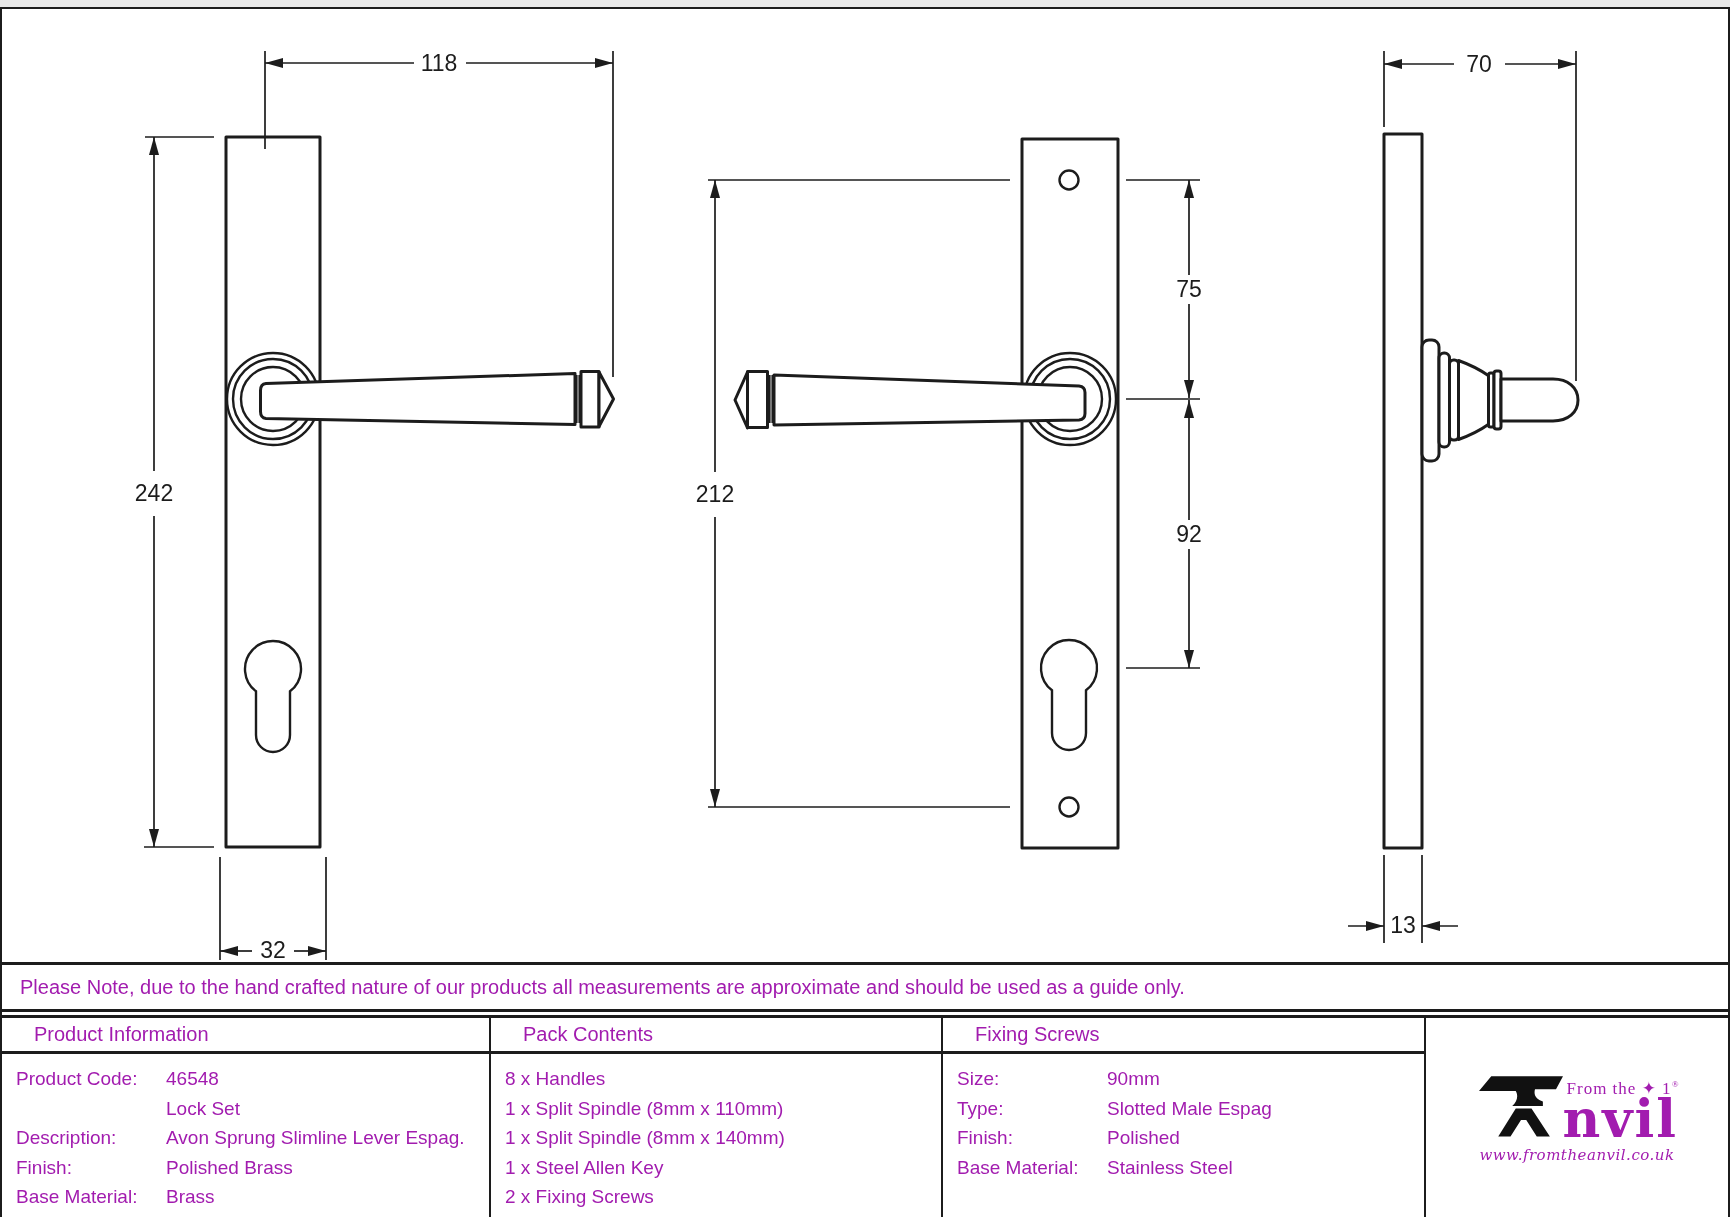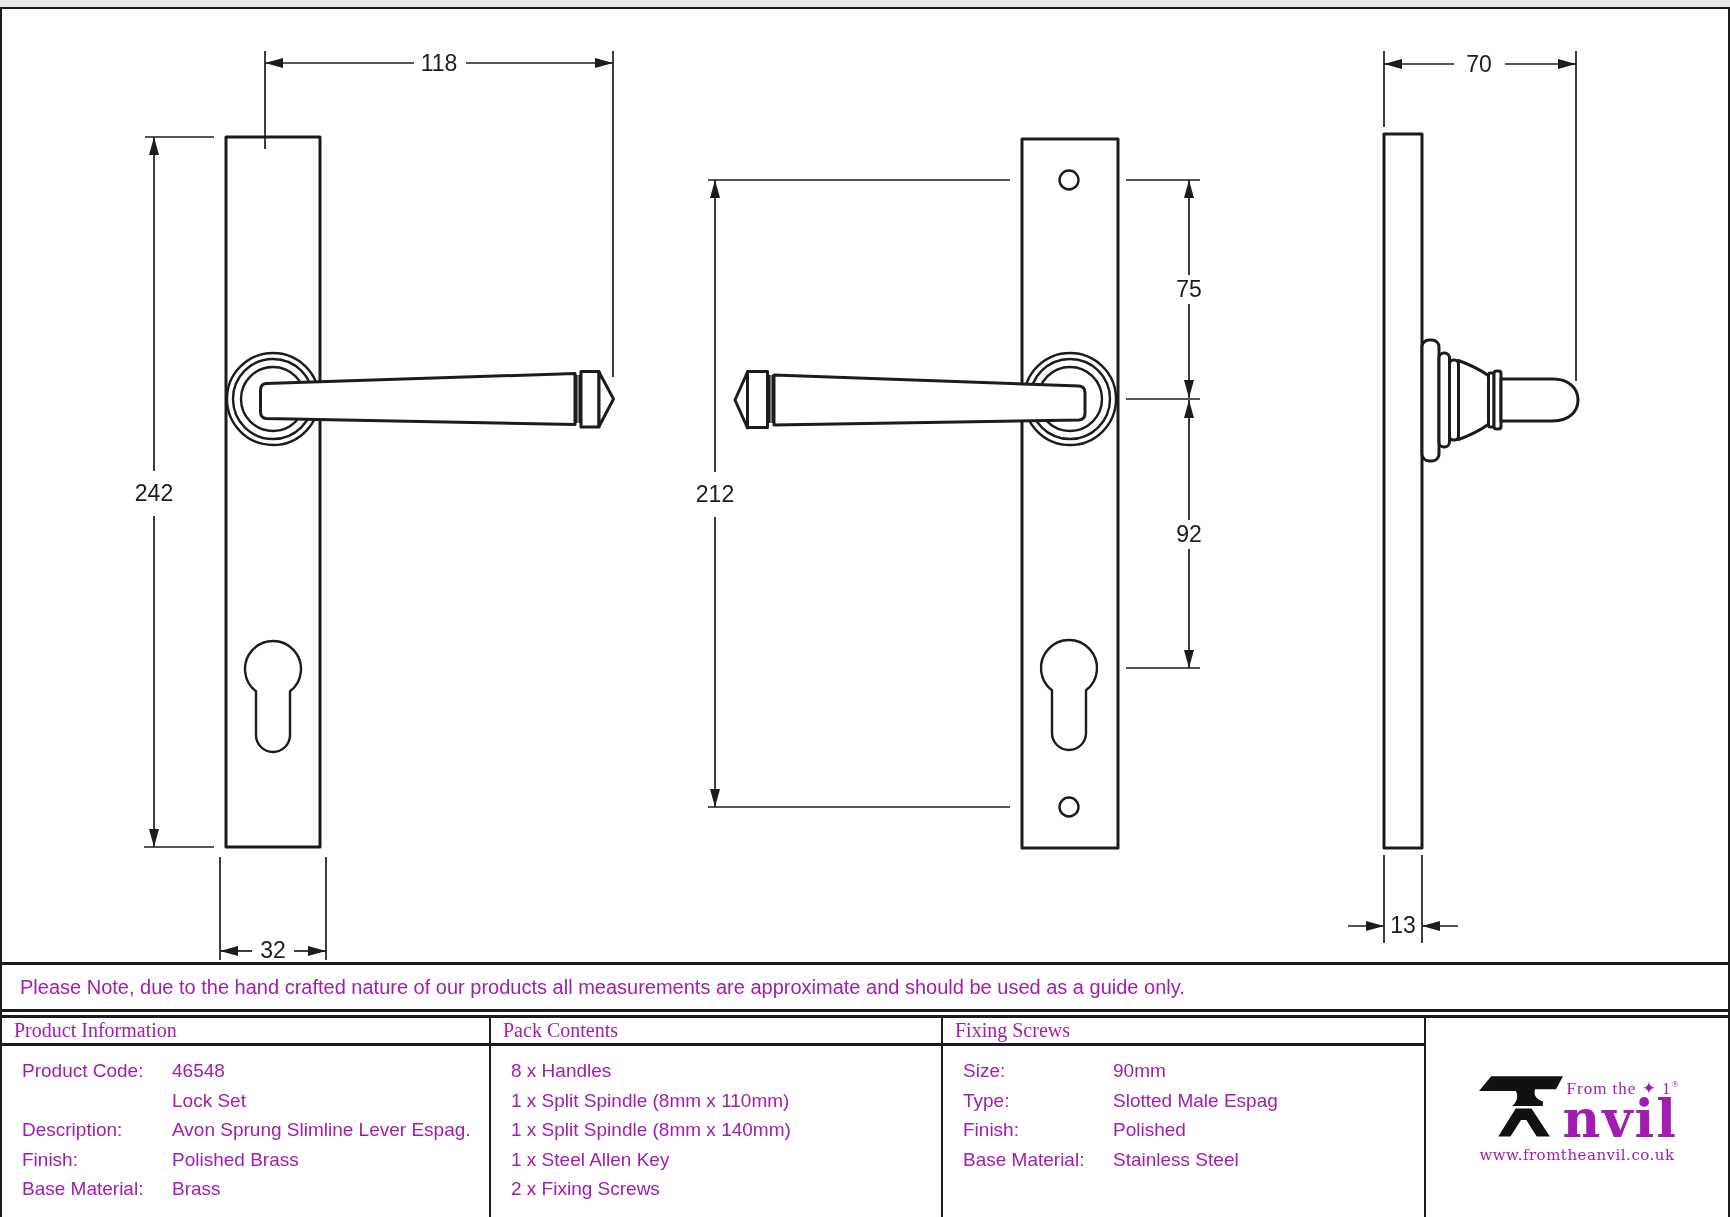--- a/index.html
+++ b/index.html
@@ -24,38 +24,38 @@
     position:absolute;left:0;right:0;top:1006px;bottom:0;box-sizing:border-box;
     border-top:3px solid #1c1c1c;display:flex;background:#fff;
   }
   .col{box-sizing:border-box;border-right:2.5px solid #1c1c1c;}
   .col:last-child{border-right:none;}
   .col1{width:489px;}
   .col2{width:452px;}
   .col3{width:483px;}
   .col4{flex:1;display:flex;align-items:flex-start;justify-content:center;}
   .cell-header{
-    height:28px;box-sizing:border-box;border-bottom:3px solid #1c1c1c;
-    display:flex;align-items:center;padding-left:12px;font-size:20px;white-space:nowrap;font-family:Liberation Serif, serif;
-  }
-  .cell-body{padding:10px 0 0 20px;font-size:19px;line-height:29.5px;white-space:nowrap;}
+    height:36px;box-sizing:border-box;border-bottom:3px solid #1c1c1c;
+    display:flex;align-items:center;padding-left:32px;font-size:20px;white-space:nowrap;
+  }
+  .cell-body{padding:10px 0 0 14px;font-size:19px;line-height:29.5px;white-space:nowrap;}
   .kv{display:flex;}
   .kv .k{width:150px;flex:0 0 150px;}
   .items div{white-space:nowrap;}
   
   .logo{margin-top:52px;text-align:center;}
   .logo-row{display:flex;align-items:flex-end;justify-content:center;}
   .anvil-icon{width:92px;height:70px;display:block;margin-right:-4px;}
   .logo-text{text-align:left;}
   .logo-tagline{font-family:Liberation Serif, serif;font-size:17px;line-height:17px;
     letter-spacing:1px;margin-bottom:1px;padding-left:4px;}
   .logo-tagline sup{font-size:9px;}
   .logo-brand{font-family:"DejaVu Serif",serif;font-size:52px;line-height:42px;
     font-weight:bold;letter-spacing:2px;}
-  .logo-site{font-family:"DejaVu Serif",serif;font-size:15px;
+  .logo-site{font-family:"DejaVu Serif",serif;font-style:italic;font-size:15px;
     letter-spacing:0.5px;margin-top:6px;}
 </style>
 </head>
 <body>
 
 <div class="page">
 
   <svg class="drawings" width="1730" height="952" viewBox="0 0 1730 952">
 
     <g>

